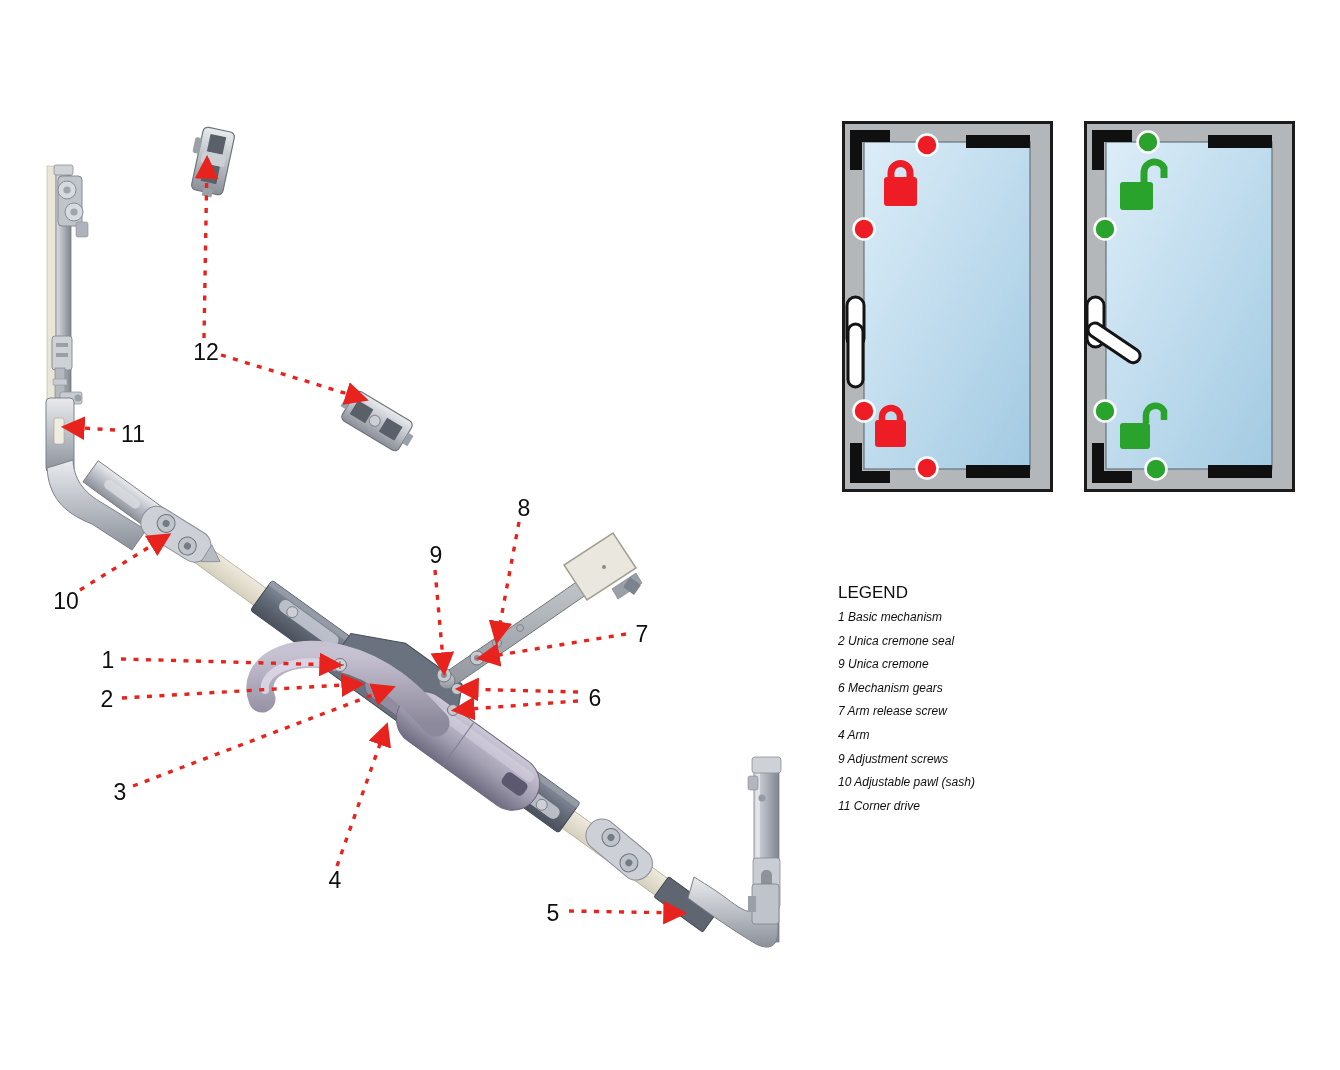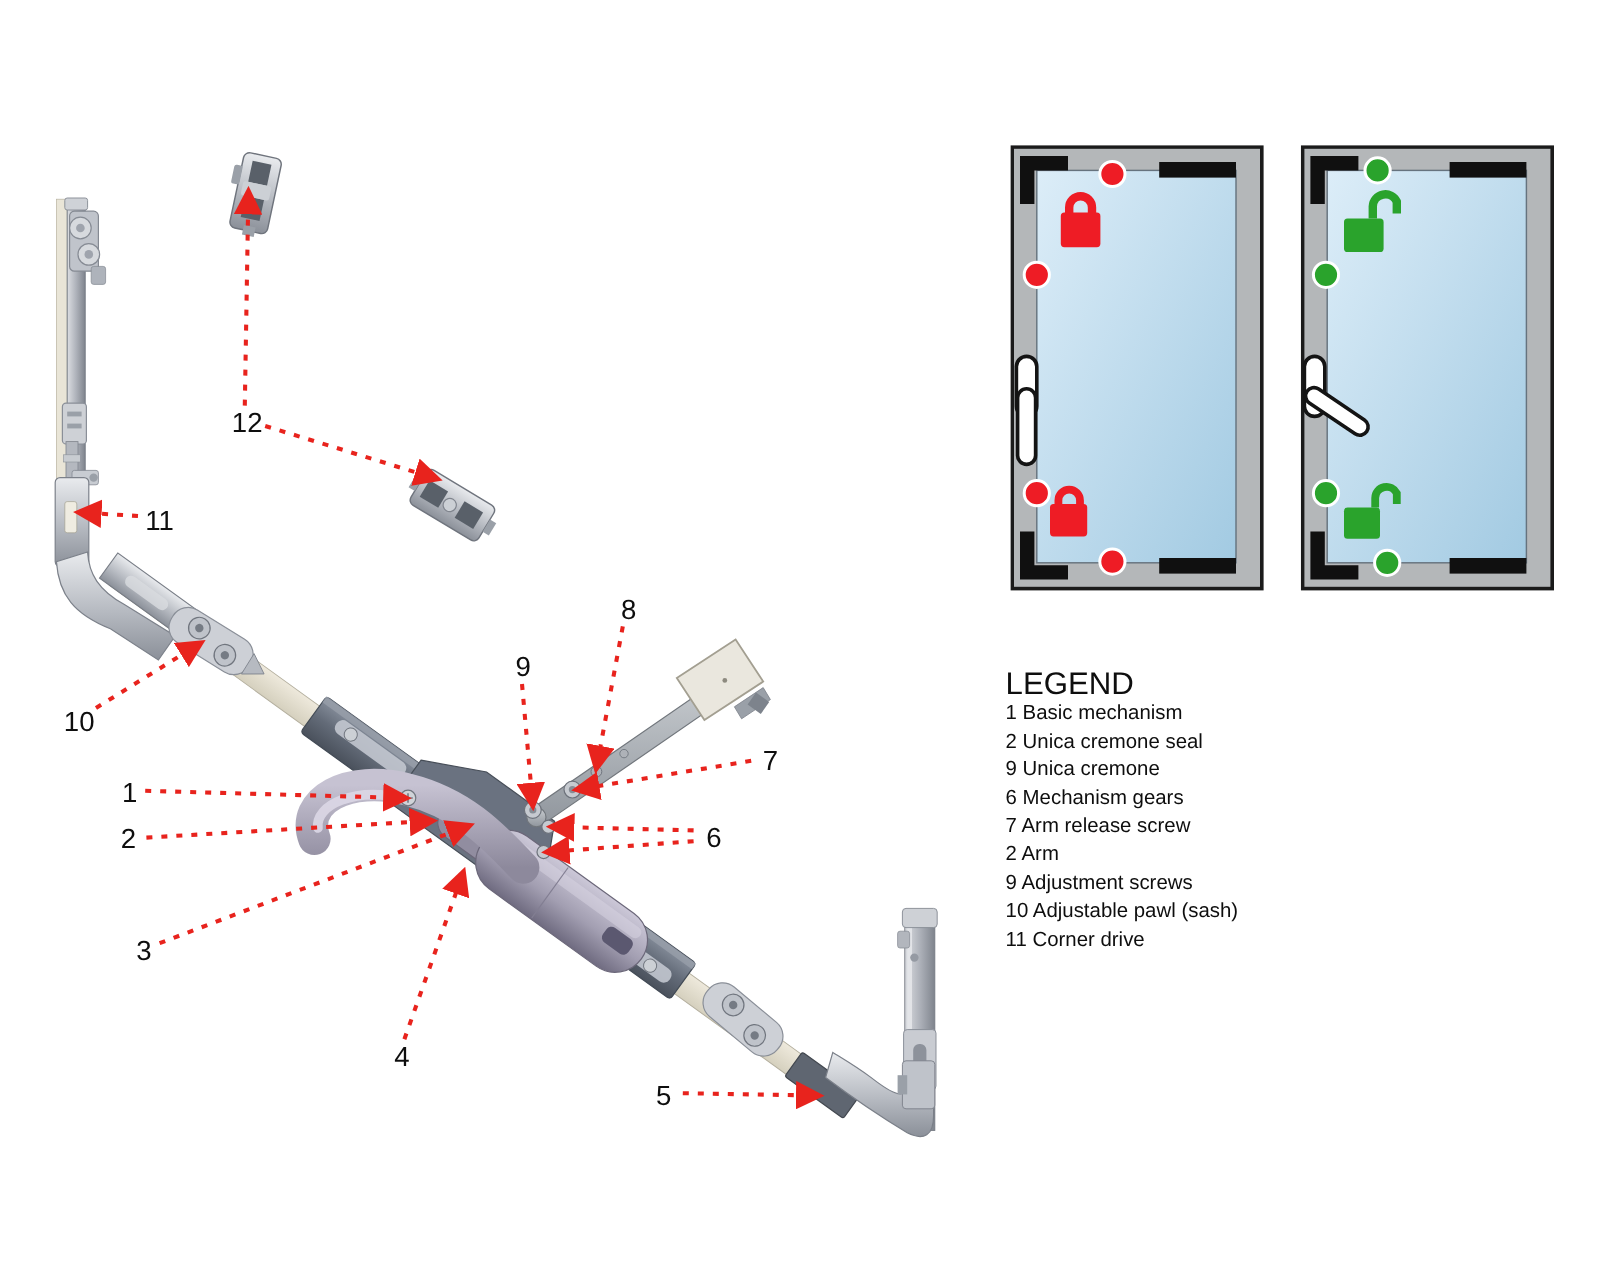--- a/index.html
+++ b/index.html
@@ -2,22 +2,22 @@
 <html style="--leader: #e8231d; --locked: #ee1c25; --unlocked: #2aa32c; --frame: #b4b7b9; --glass-light: #dcedf8; --glass-dark: #a2cae2;"><head>
 <meta charset="utf-8">
 <style>
   html,body{margin:0;padding:0;background:#ffffff;}
   #page{position:relative;width:1340px;height:1070px;background:#fff;overflow:hidden;
         font-family:"Liberation Sans",sans-serif;}
   svg text.lbl{font-family:"Liberation Sans",sans-serif;font-size:23px;fill:#0e0e0e;}
   .leader{stroke:var(--leader);stroke-width:3.4;stroke-dasharray:5 7.5;fill:none;}
   .leader-mark{fill:var(--leader);}
   #legend{position:absolute;left:838px;top:556px;width:330px;color:#0e0e0e;}
-  #legend .legend-title{font-size:26px;line-height:26px;}
-  #legend .legend-item{font-size:17px;line-height:23.6px;}
+  #legend .legend-title{font-size:17px;line-height:26px;margin-top:24px;}
+  #legend .legend-item{font-size:12px;line-height:23.6px;font-style:italic;}
   .winframe{position:absolute;top:121px;}
   #win-locked{left:842px;}
   #win-unlocked{left:1084px;}
 </style>
 </head>
 <body>
 
 <div id="page">
 
   <svg width="820" height="1070" viewBox="0 0 820 1070" style="position:absolute;left:0;top:0">
@@ -294,19 +294,19 @@
     </g>
   </svg>
 
   <div id="legend">
     <div class="legend-title">LEGEND</div>
     <div class="legend-item">1 Basic mechanism</div>
     <div class="legend-item">2 Unica cremone seal</div>
     <div class="legend-item">9 Unica cremone</div>
     <div class="legend-item">6 Mechanism gears</div>
     <div class="legend-item">7 Arm release screw</div>
-    <div class="legend-item">2 Arm</div>
+    <div class="legend-item">4 Arm</div>
     <div class="legend-item">9 Adjustment screws</div>
     <div class="legend-item">10 Adjustable pawl (sash)</div>
     <div class="legend-item">11 Corner drive</div>
   </div>
 
 </div>
 
 </body></html>

